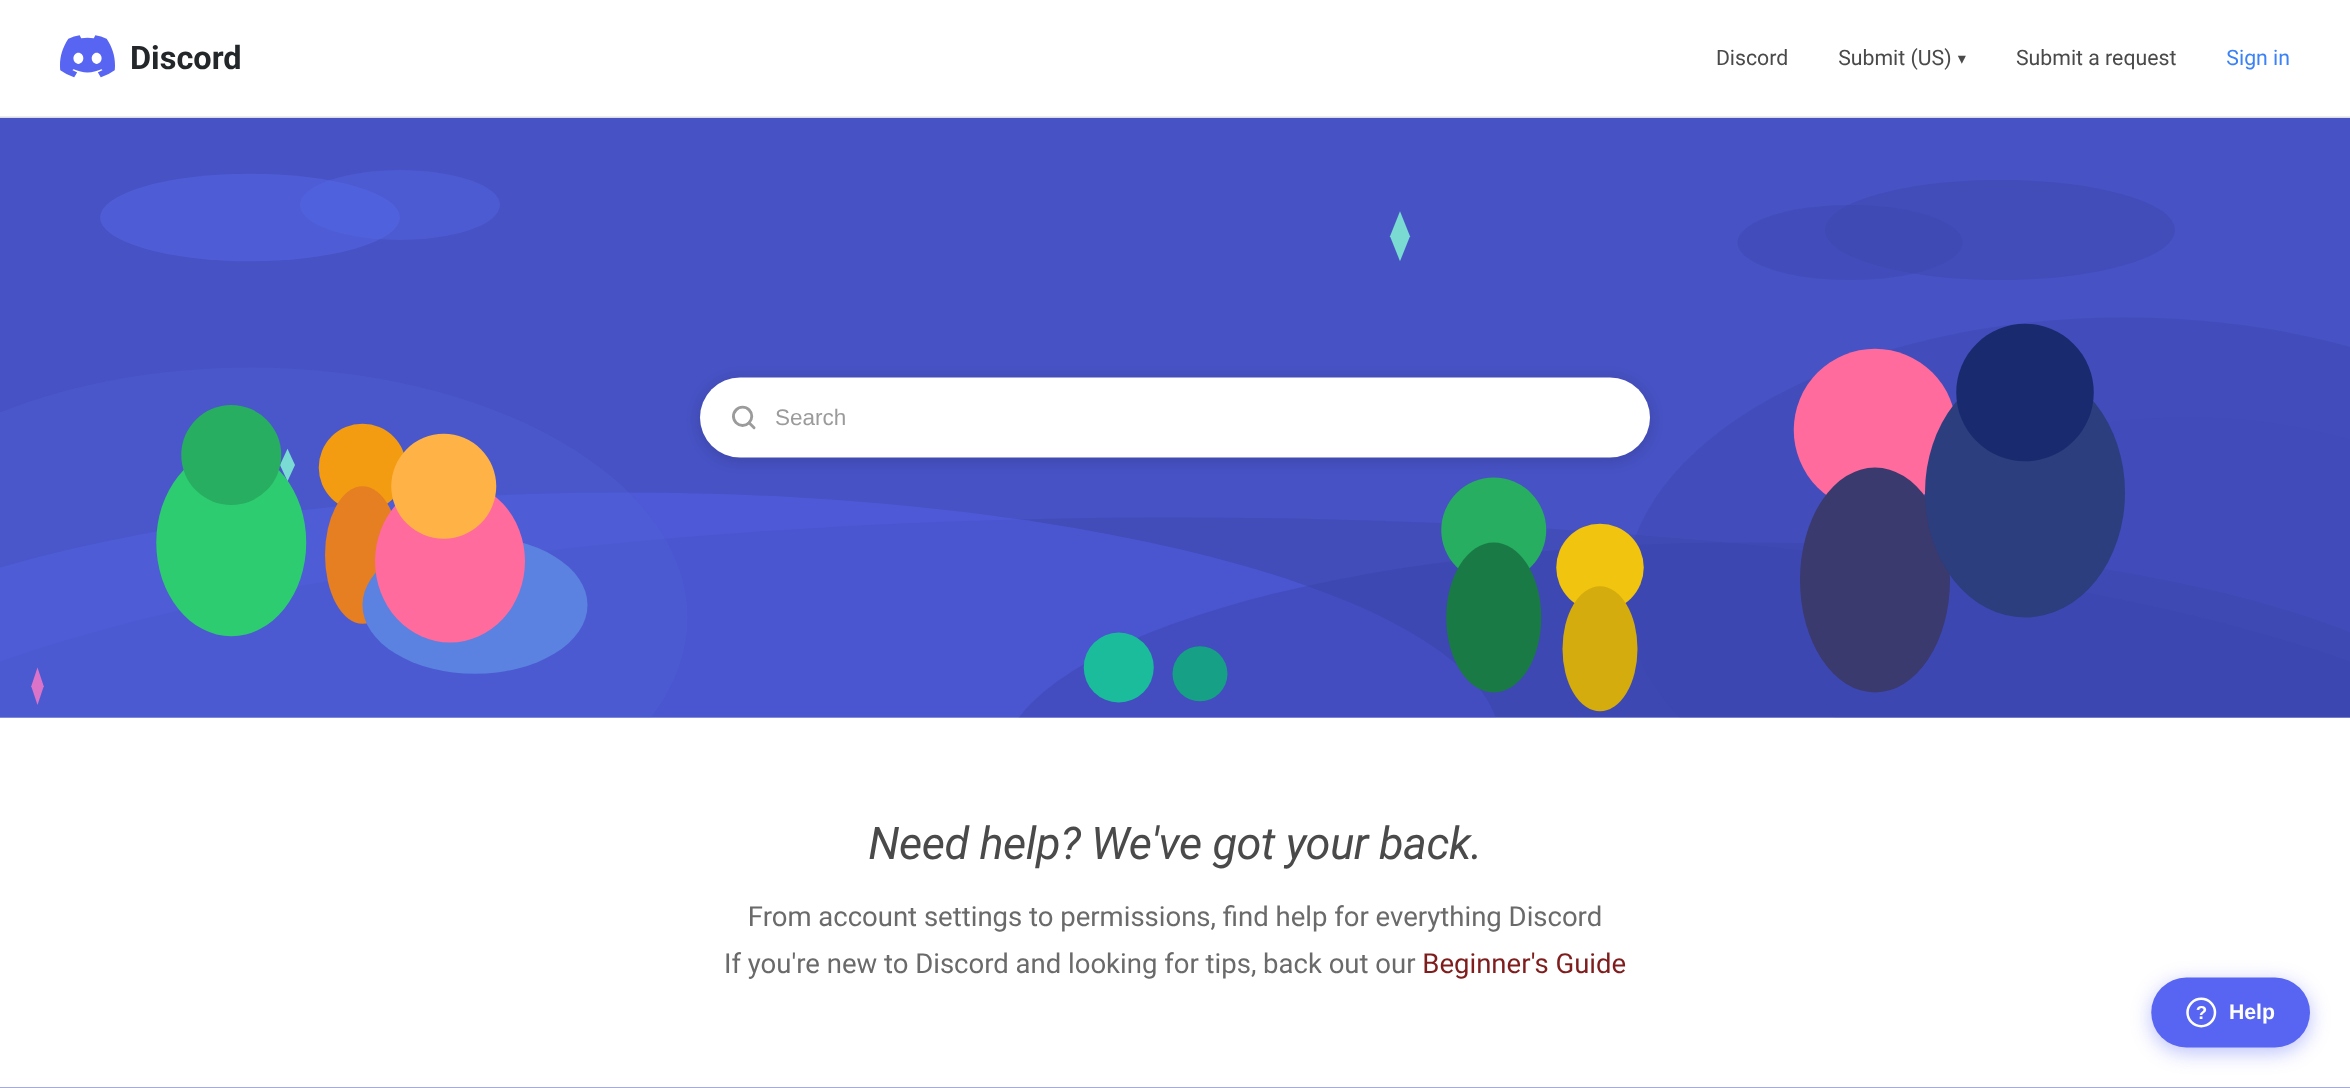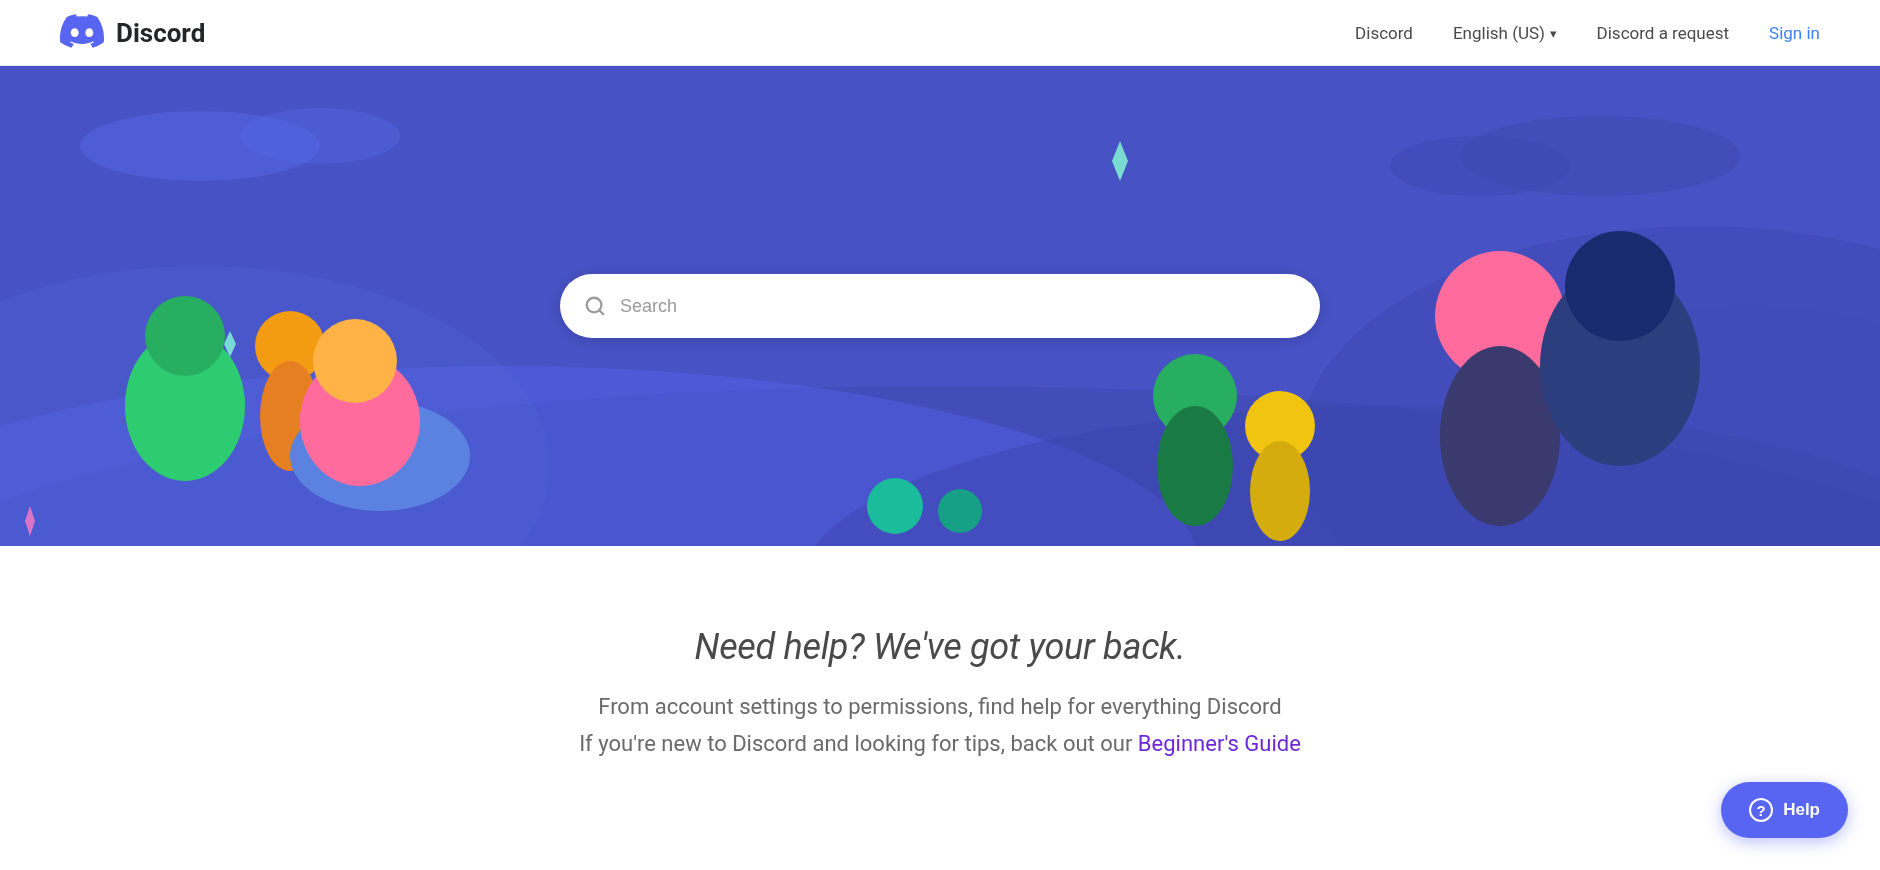--- a/index.html
+++ b/index.html
@@ -3,22 +3,22 @@
   <meta charset="utf-8">
   <style>
     * { margin: 0; padding: 0; box-sizing: border-box; }
     body { font-family: -apple-system, BlinkMacSystemFont, 'Segoe UI', Roboto, sans-serif; background: #fff; width: 1880px; min-height: 870px; overflow-x: hidden; }
 
     
     #header {
       display: flex;
       align-items: center;
       justify-content: space-between;
-      padding: 0 60px;
-      height: 66px;
+      padding: 0 48px;
+      height: 94px;
       background: #fff;
       border-bottom: 1px solid #e8e8e8;
       position: relative;
       z-index: 10;
     }
     #logo-area {
       display: flex;
       align-items: center;
       gap: 12px;
       cursor: pointer;
@@ -136,21 +136,21 @@
       letter-spacing: -0.3px;
       font-style: italic;
     }
     #sub-text {
       font-size: 22px;
       color: #6a6a6a;
       line-height: 1.7;
       margin-top: 13px;
     }
     #sub-text a {
-      color: #6d28d9;
+      color: #7f1d1d;
       text-decoration: none;
     }
 
     
     #help-button {
       position: fixed;
       bottom: 32px;
       right: 32px;
       background: #5865f2;
       color: #fff;
@@ -185,24 +185,24 @@
     <span id="logo-icon">
       <svg viewBox="0 0 24 24" fill="#5865f2" xmlns="http://www.w3.org/2000/svg">
         <path d="M20.317 4.37a19.791 19.791 0 0 0-4.885-1.515.074.074 0 0 0-.079.037c-.21.375-.444.864-.608 1.25a18.27 18.27 0 0 0-5.487 0 12.64 12.64 0 0 0-.617-1.25.077.077 0 0 0-.079-.037A19.736 19.736 0 0 0 3.677 4.37a.07.07 0 0 0-.032.027C.533 9.046-.32 13.58.099 18.057a.082.082 0 0 0 .031.057 19.9 19.9 0 0 0 5.993 3.03.078.078 0 0 0 .084-.028 14.09 14.09 0 0 0 1.226-1.994.076.076 0 0 0-.041-.106 13.107 13.107 0 0 1-1.872-.892.077.077 0 0 1-.008-.128 10.2 10.2 0 0 0 .372-.292.074.074 0 0 1 .077-.01c3.928 1.793 8.18 1.793 12.062 0a.074.074 0 0 1 .078.01c.12.098.246.198.373.292a.077.077 0 0 1-.006.127 12.299 12.299 0 0 1-1.873.892.077.077 0 0 0-.041.107c.36.698.772 1.362 1.225 1.993a.076.076 0 0 0 .084.028 19.839 19.839 0 0 0 6.002-3.03.077.077 0 0 0 .032-.054c.5-5.177-.838-9.674-3.549-13.66a.061.061 0 0 0-.031-.03zM8.02 15.33c-1.183 0-2.157-1.085-2.157-2.419 0-1.333.956-2.419 2.157-2.419 1.21 0 2.176 1.096 2.157 2.42 0 1.333-.956 2.418-2.157 2.418zm7.975 0c-1.183 0-2.157-1.085-2.157-2.419 0-1.333.955-2.419 2.157-2.419 1.21 0 2.176 1.096 2.157 2.42 0 1.333-.946 2.418-2.157 2.418z"></path>
       </svg>
     </span>
     <span id="logo-text">Discord</span>
   </div>
   <nav id="nav">
     <a class="nav-link">Discord</a>
     <div id="lang-selector">
-      <span>English (US)</span>
+      <span>Submit (US)</span>
       <span class="chevron">▾</span>
     </div>
-    <a class="nav-link">Discord a request</a>
+    <a class="nav-link">Submit a request</a>
     <a id="signin-link" class="nav-link">Sign in</a>
   </nav>
 </header>
 
 <section id="hero">
 
   <svg id="hero-svg" viewBox="0 0 1880 480" preserveAspectRatio="xMidYMid slice" xmlns="http://www.w3.org/2000/svg">
 
     <rect width="1880" height="480" fill="#4752c4"></rect>
 

